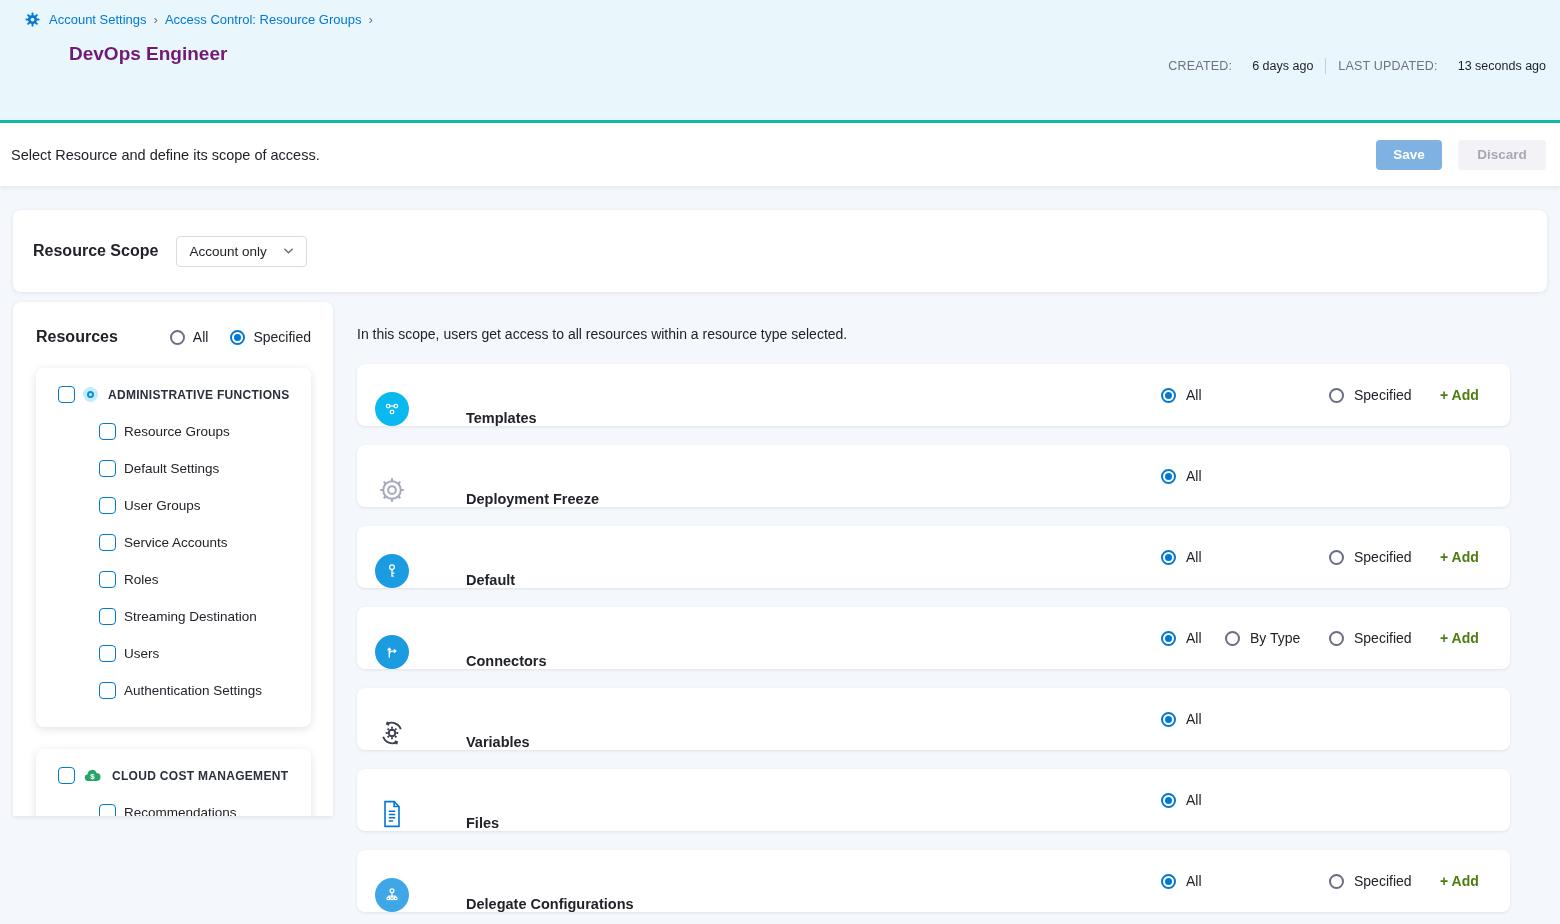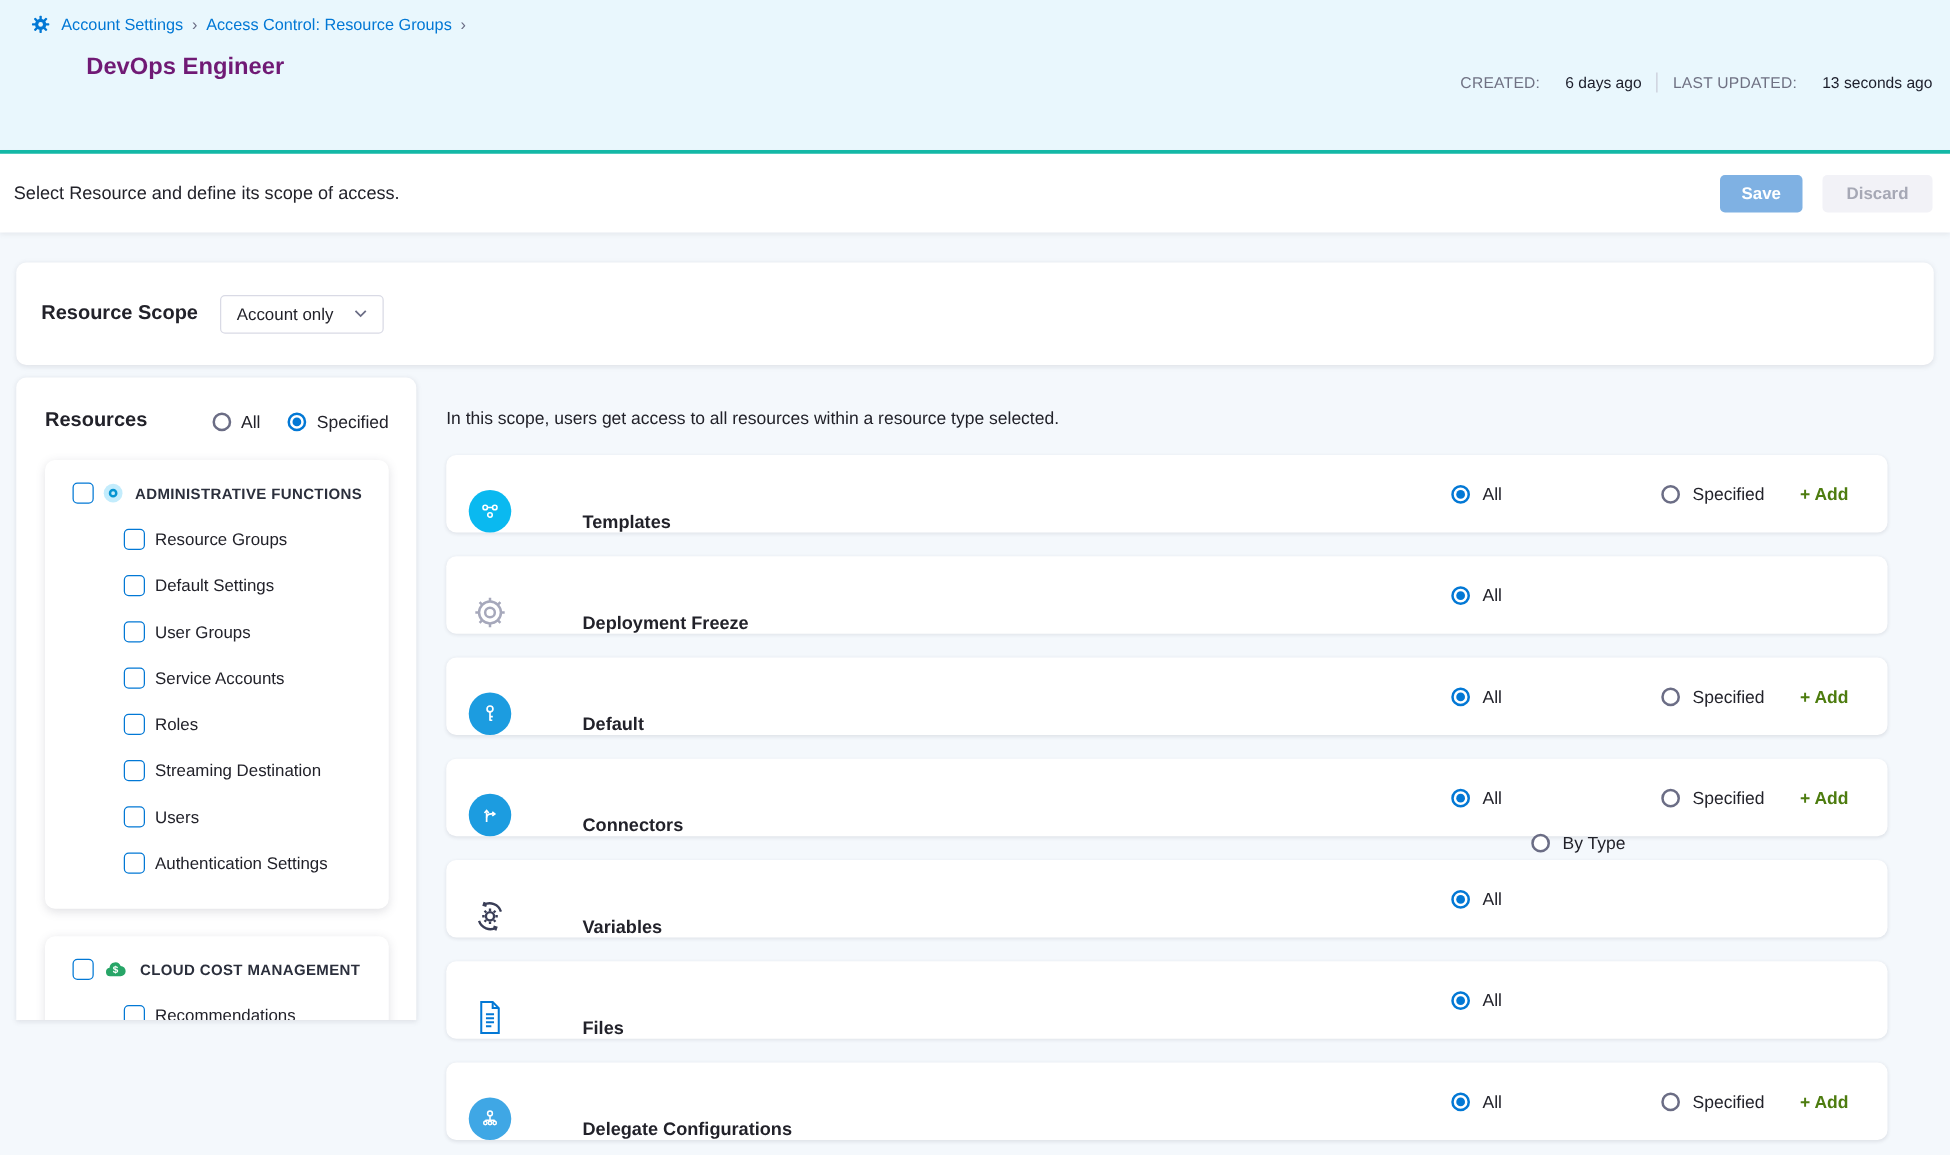--- a/index.html
+++ b/index.html
@@ -313,21 +313,21 @@
       <path d="M9.6 5.8 L11.4 7.2 L9.6 8.6"></path>
     </svg>
   </span>
               </span>
     <span class="row-label">Connectors</span>
     <span class="controls">
                 <span class="opt" style="left: 804px;">
                   <span class="radio sel"></span>
                   <span class="opt-label">All</span>
                 </span>
-                <span class="opt" style="left: 868px; margin-top: 36px;">
+                <span class="opt" style="left: 868px;">
                   <span class="radio"></span>
                   <span class="opt-label">By Type</span>
                 </span>
                 <span class="opt" style="left: 972px;">
                   <span class="radio"></span>
                   <span class="opt-label">Specified</span>
                 </span>
                 <span class="add-link" style="left: 1083px;">+ Add</span>
               </span>
   </div>

